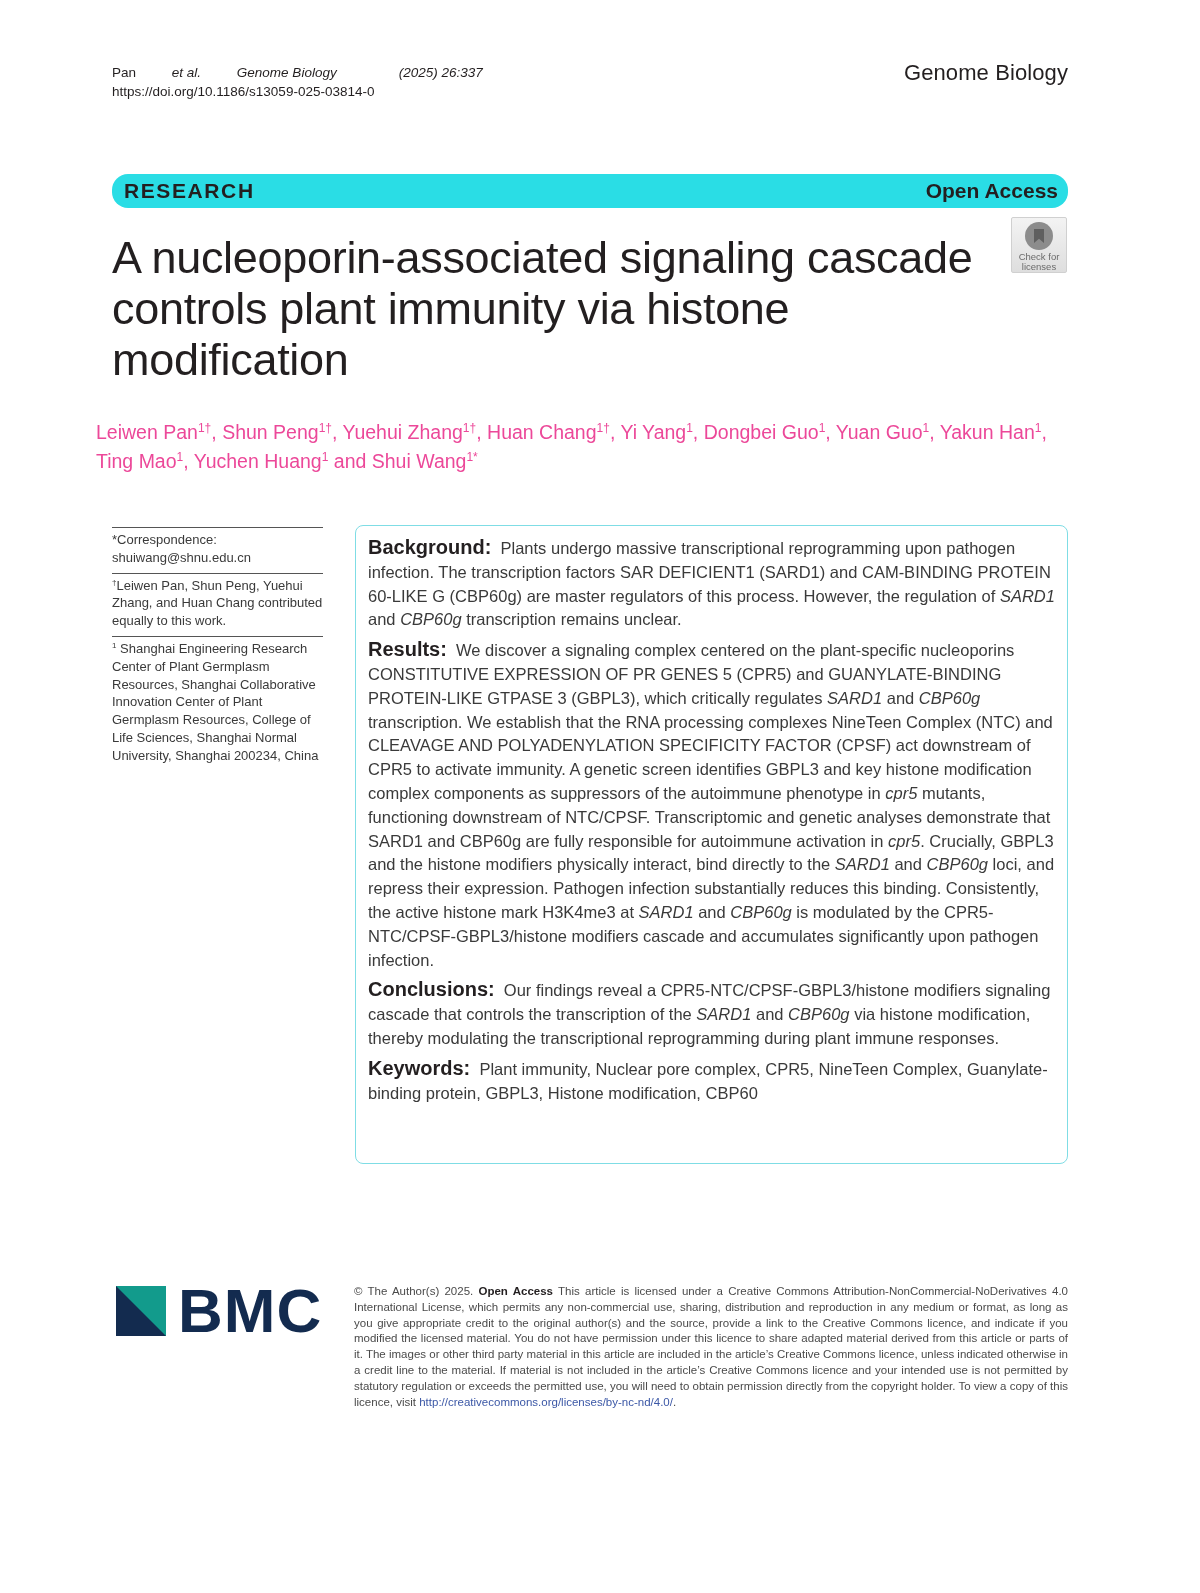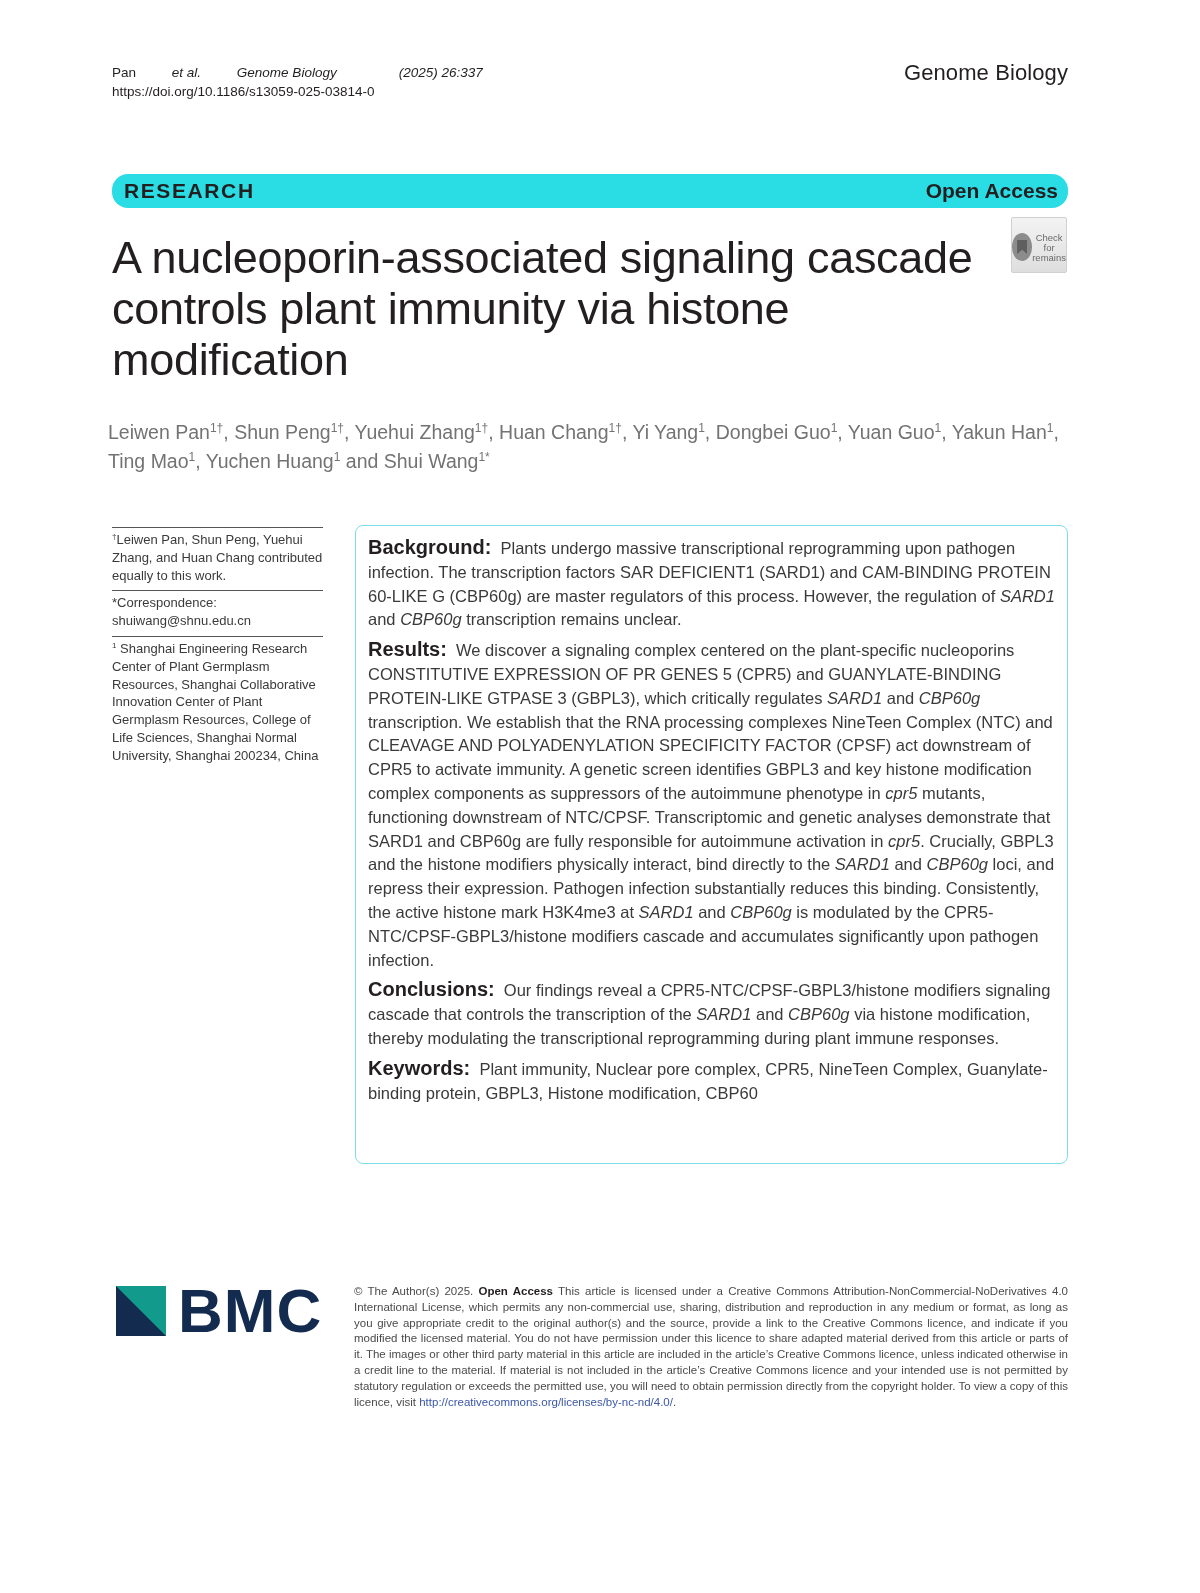--- a/index.html
+++ b/index.html
@@ -10,26 +10,26 @@
     .header-left .cite i { font-style: italic; margin-left: 32px; }
     .header-left .cite .gap { display: inline-block; width: 30px; }
     .journal-name { position: absolute; right: 132px; top: 60px; font-size: 22px; color: #231f20; letter-spacing: 0.1px; }
 
     .banner { position: absolute; left: 112px; top: 174px; width: 956px; height: 34px; background: #2adde5; border-radius: 16px; display: flex; align-items: center; justify-content: space-between; padding: 0 10px 0 12px; }
     .banner .research { font-weight: bold; font-size: 21px; letter-spacing: 1.6px; color: #231f20; }
     .banner .oa { font-weight: bold; font-size: 21px; color: #231f20; }
 
     .title { position: absolute; left: 112px; top: 232px; width: 900px; font-size: 45px; line-height: 51px; color: #231f20; font-weight: normal; letter-spacing: -0.3px; }
 
-    .check-updates { position: absolute; left: 1011px; top: 217px; width: 56px; height: 56px; background: linear-gradient(#f3f3f3, #dedede); border: 1px solid #d0d0d0; border-radius: 2px; display: flex; flex-direction: row; align-items: center; padding-top: 4px; }
+    .check-updates { position: absolute; left: 1011px; top: 217px; width: 56px; height: 56px; background: linear-gradient(#f3f3f3, #dedede); border: 1px solid #d0d0d0; border-radius: 2px; display: flex; flex-direction: column; align-items: center; padding-top: 4px; }
     .check-updates .circle { width: 28px; height: 28px; border-radius: 50%; background: #8c8c8c; position: relative; display: flex; align-items: center; justify-content: center; }
     .check-updates .circle .bm { width: 10px; height: 14px; background: #5f5f5f; clip-path: polygon(0 0, 100% 0, 100% 100%, 50% 70%, 0 100%); }
     .check-updates .label { font-size: 9.5px; line-height: 10px; color: #6a6a6a; text-align: center; margin-top: 2px; }
 
-    .authors { position: absolute; left: 108px; top: 418px; width: 960px; font-size: 19.5px; line-height: 29px; color: #737373; }
+    .authors { position: absolute; left: 96px; top: 418px; width: 960px; font-size: 19.5px; line-height: 29px; color: #ec4899; }
     .authors sup { font-size: 12px; vertical-align: super; line-height: 0; }
 
     .side { position: absolute; left: 112px; top: 527px; width: 211px; font-size: 13px; line-height: 17.8px; color: #3a3a3a; }
     .side .blk { border-top: 1.5px solid #555; padding-top: 3px; margin-bottom: 6px; }
     .side sup { font-size: 8px; vertical-align: super; line-height: 0; }
 
     .abstract { position: absolute; left: 355px; top: 525px; width: 713px; height: 639px; border: 1.5px solid #7fdde5; border-radius: 8px; padding: 10px 12px 0 12px; }
     .abstract h2 { font-size: 19px; font-weight: bold; color: #231f20; margin-bottom: 5px; line-height: 24px; }
     .abstract p { font-size: 16.5px; line-height: 23.8px; color: #3a3a3a; margin-bottom: 6px; }
     .abstract p b { color: #231f20; font-size: 20px; }
@@ -63,33 +63,33 @@
 </div>
 
 <h1 class="title">A nucleoporin-associated signaling cascade controls plant immunity via histone modification</h1>
 
 <div class="check-updates">
   <div class="circle">
       <div class="bm"></div>
     </div>
   <div class="label">
     <div>Check for</div>
-    <div>remains</div>
+    <div>licenses</div>
   </div>
 </div>
 
 <div class="authors" id="authors"><span>Leiwen Pan</span><sup>1†</sup>, <span>Shun Peng</span><sup>1†</sup>, <span>Yuehui Zhang</span><sup>1†</sup>, <span>Huan Chang</span><sup>1†</sup>, <span>Yi Yang</span><sup>1</sup>, <span>Dongbei Guo</span><sup>1</sup>, <span>Yuan Guo</span><sup>1</sup>, <span>Yakun Han</span><sup>1</sup>, <br><span>Ting Mao</span><sup>1</sup>, <span>Yuchen Huang</span><sup>1</sup> and <span>Shui Wang</span><sup>1*</sup></div>
 
 <div class="side">
   <div class="blk">
-    <sup>†</sup><span>Leiwen Pan, Shun Peng, Yuehui Zhang, and Huan Chang contributed equally to this work.</span>
+    <div>*Correspondence:</div>
+    <div>shuiwang@shnu.edu.cn</div>
   </div>
   <div class="blk">
-    <div>*Correspondence:</div>
-    <div>shuiwang@shnu.edu.cn</div>
+    <sup>†</sup><span>Leiwen Pan, Shun Peng, Yuehui Zhang, and Huan Chang contributed equally to this work.</span>
   </div>
   <div class="blk">
     <sup>1</sup> <span>Shanghai Engineering Research Center of Plant Germplasm Resources, Shanghai Collaborative Innovation Center of Plant Germplasm Resources, College of Life Sciences, Shanghai Normal University, Shanghai 200234, China</span>
   </div>
 </div>
 
 <div class="abstract">
   <p><b>Background:</b>&nbsp; <span class="rich">Plants undergo massive transcriptional reprogramming upon pathogen infection. The transcription factors SAR DEFICIENT1 (SARD1) and CAM-BINDING PROTEIN 60-LIKE G (CBP60g) are master regulators of this process. However, the regulation of <i>SARD1</i> and <i>CBP60g</i> transcription remains unclear.</span></p>
   <p><b>Results:</b>&nbsp; <span class="rich">We discover a signaling complex centered on the plant-specific nucleoporins CONSTITUTIVE EXPRESSION OF PR GENES 5 (CPR5) and GUANYLATE-BINDING PROTEIN-LIKE GTPASE 3 (GBPL3), which critically regulates <i>SARD1</i> and <i>CBP60g</i> transcription. We establish that the RNA processing complexes NineTeen Complex (NTC) and CLEAVAGE AND POLYADENYLATION SPECIFICITY FACTOR (CPSF) act downstream of CPR5 to activate immunity. A genetic screen identifies GBPL3 and key histone modification complex components as suppressors of the autoimmune phenotype in <i>cpr5</i> mutants, functioning downstream of NTC/CPSF. Transcriptomic and genetic analyses demonstrate that SARD1 and CBP60g are fully responsible for autoimmune activation in <i>cpr5</i>. Crucially, GBPL3 and the histone modifiers physically interact, bind directly to the <i>SARD1</i> and <i>CBP60g</i> loci, and repress their expression. Pathogen infection substantially reduces this binding. Consistently, the active histone mark H3K4me3 at <i>SARD1</i> and <i>CBP60g</i> is modulated by the CPR5-NTC/CPSF-GBPL3/histone modifiers cascade and accumulates significantly upon pathogen infection.</span></p>
   <p><b>Conclusions:</b>&nbsp; <span class="rich">Our findings reveal a CPR5-NTC/CPSF-GBPL3/histone modifiers signaling cascade that controls the transcription of the <i>SARD1</i> and <i>CBP60g</i> via histone modification, thereby modulating the transcriptional reprogramming during plant immune responses.</span></p>

